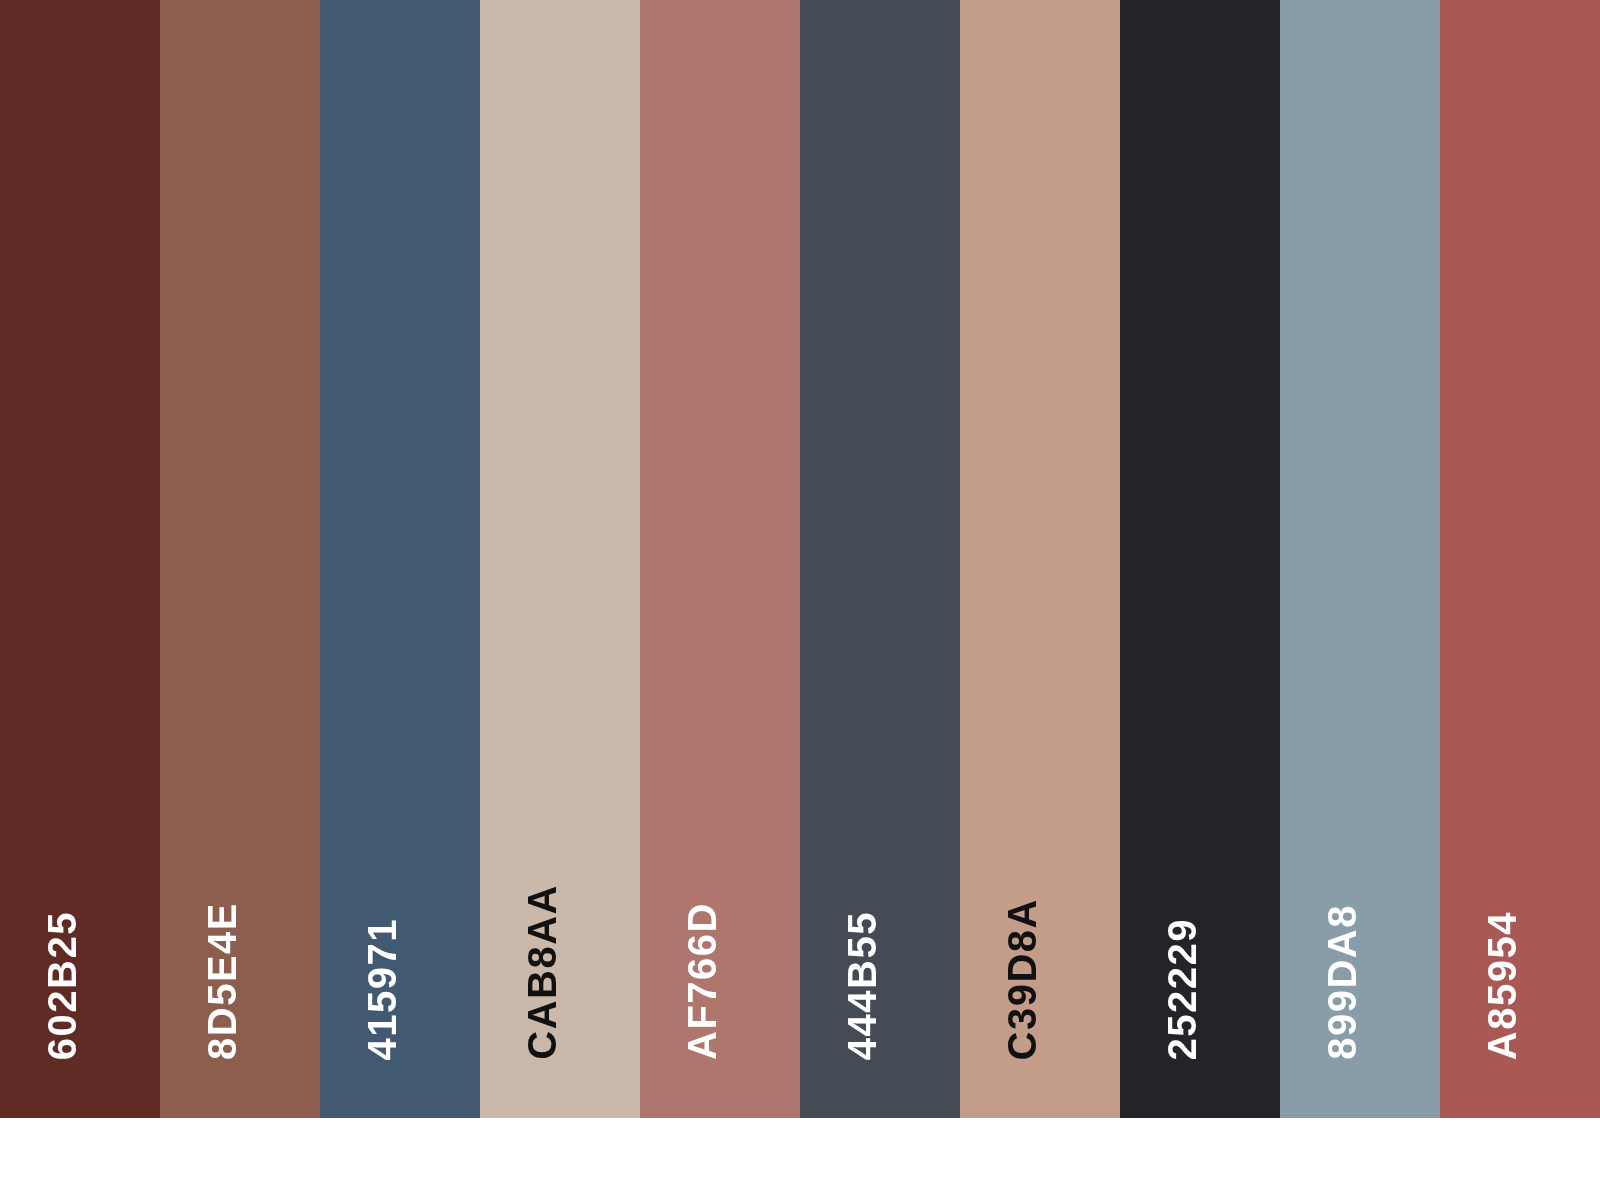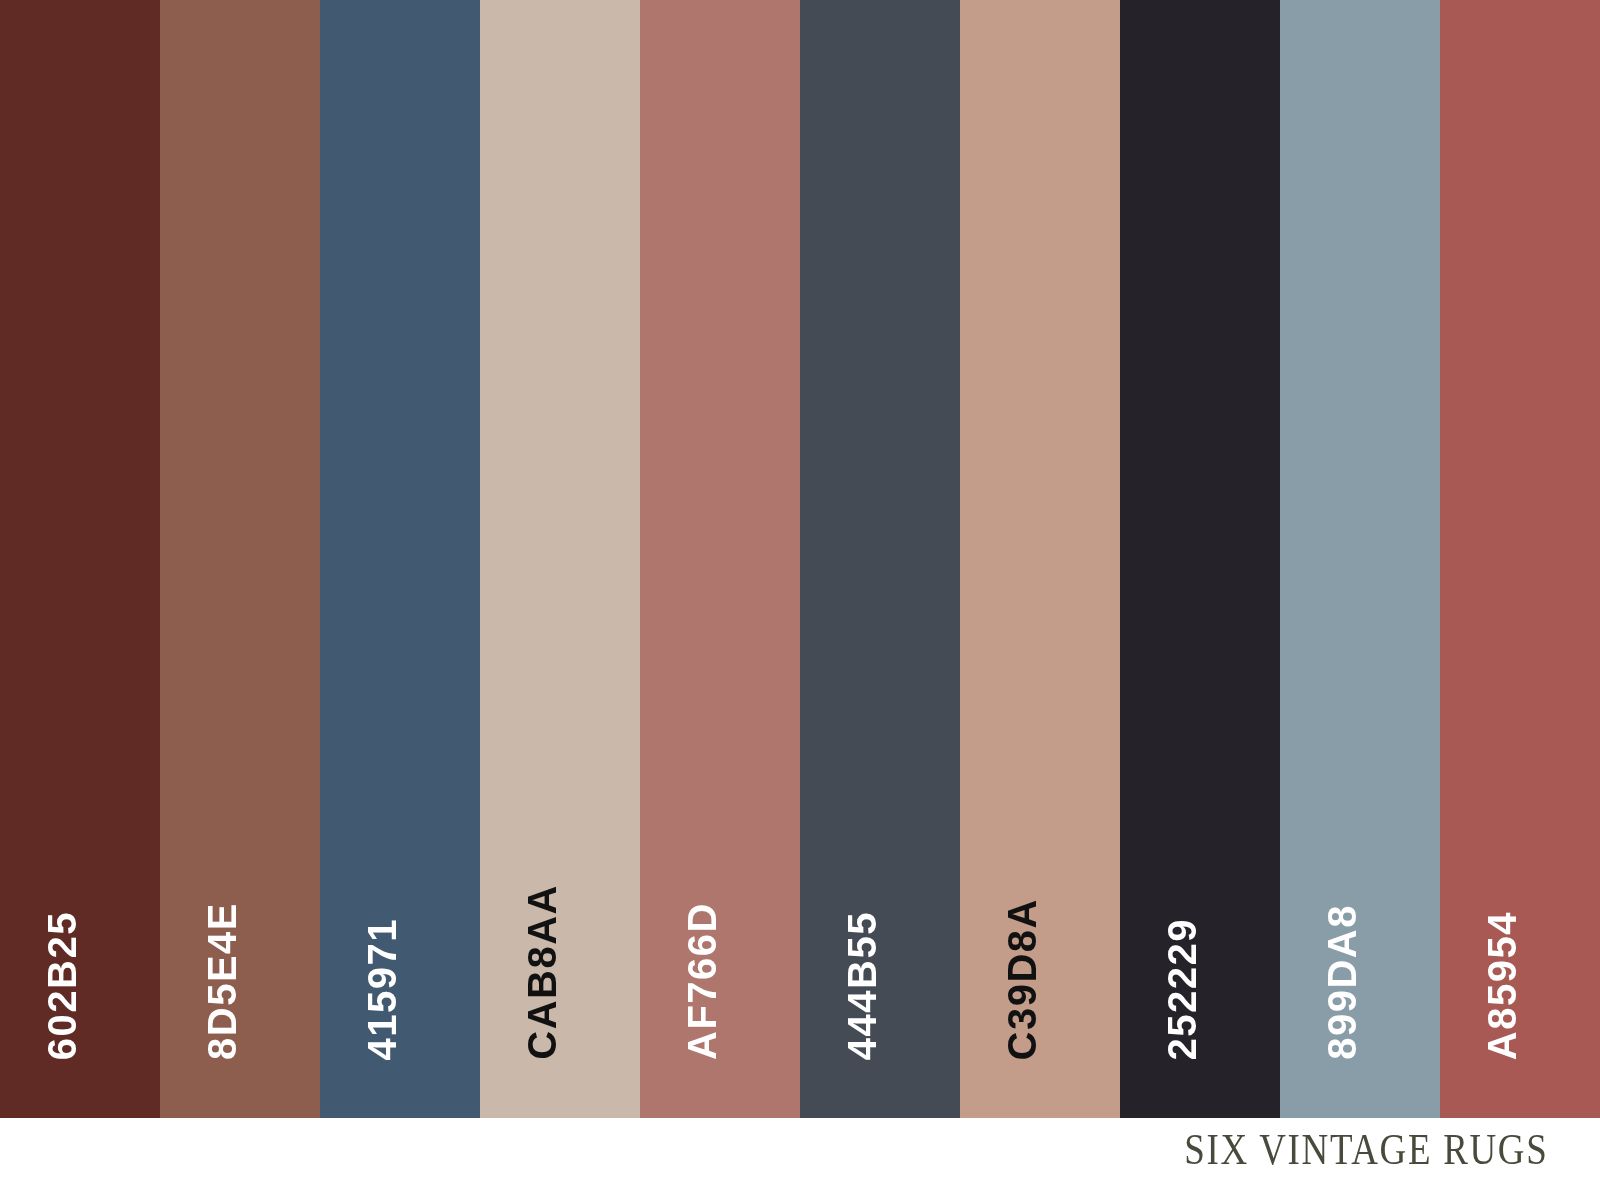--- a/index.html
+++ b/index.html
@@ -131,17 +131,14 @@
           <span class="swatch-label" style="color: rgb(255, 255, 255);">899DA8</span>
         </div>
       </div>
       <div class="swatch" style="background: rgb(168, 89, 84);">
         <div class="swatch-label-wrap">
           <span class="swatch-label" style="color: rgb(255, 255, 255);">A85954</span>
         </div>
       </div>
     </div>
 
-  <div class="footer">
-    <div class="brand-wordmark" style="color: rgb(74, 74, 60);">SIX VINTAGE RUGS</div>
-  </div>
 
 </div>
 
 </body></html>

